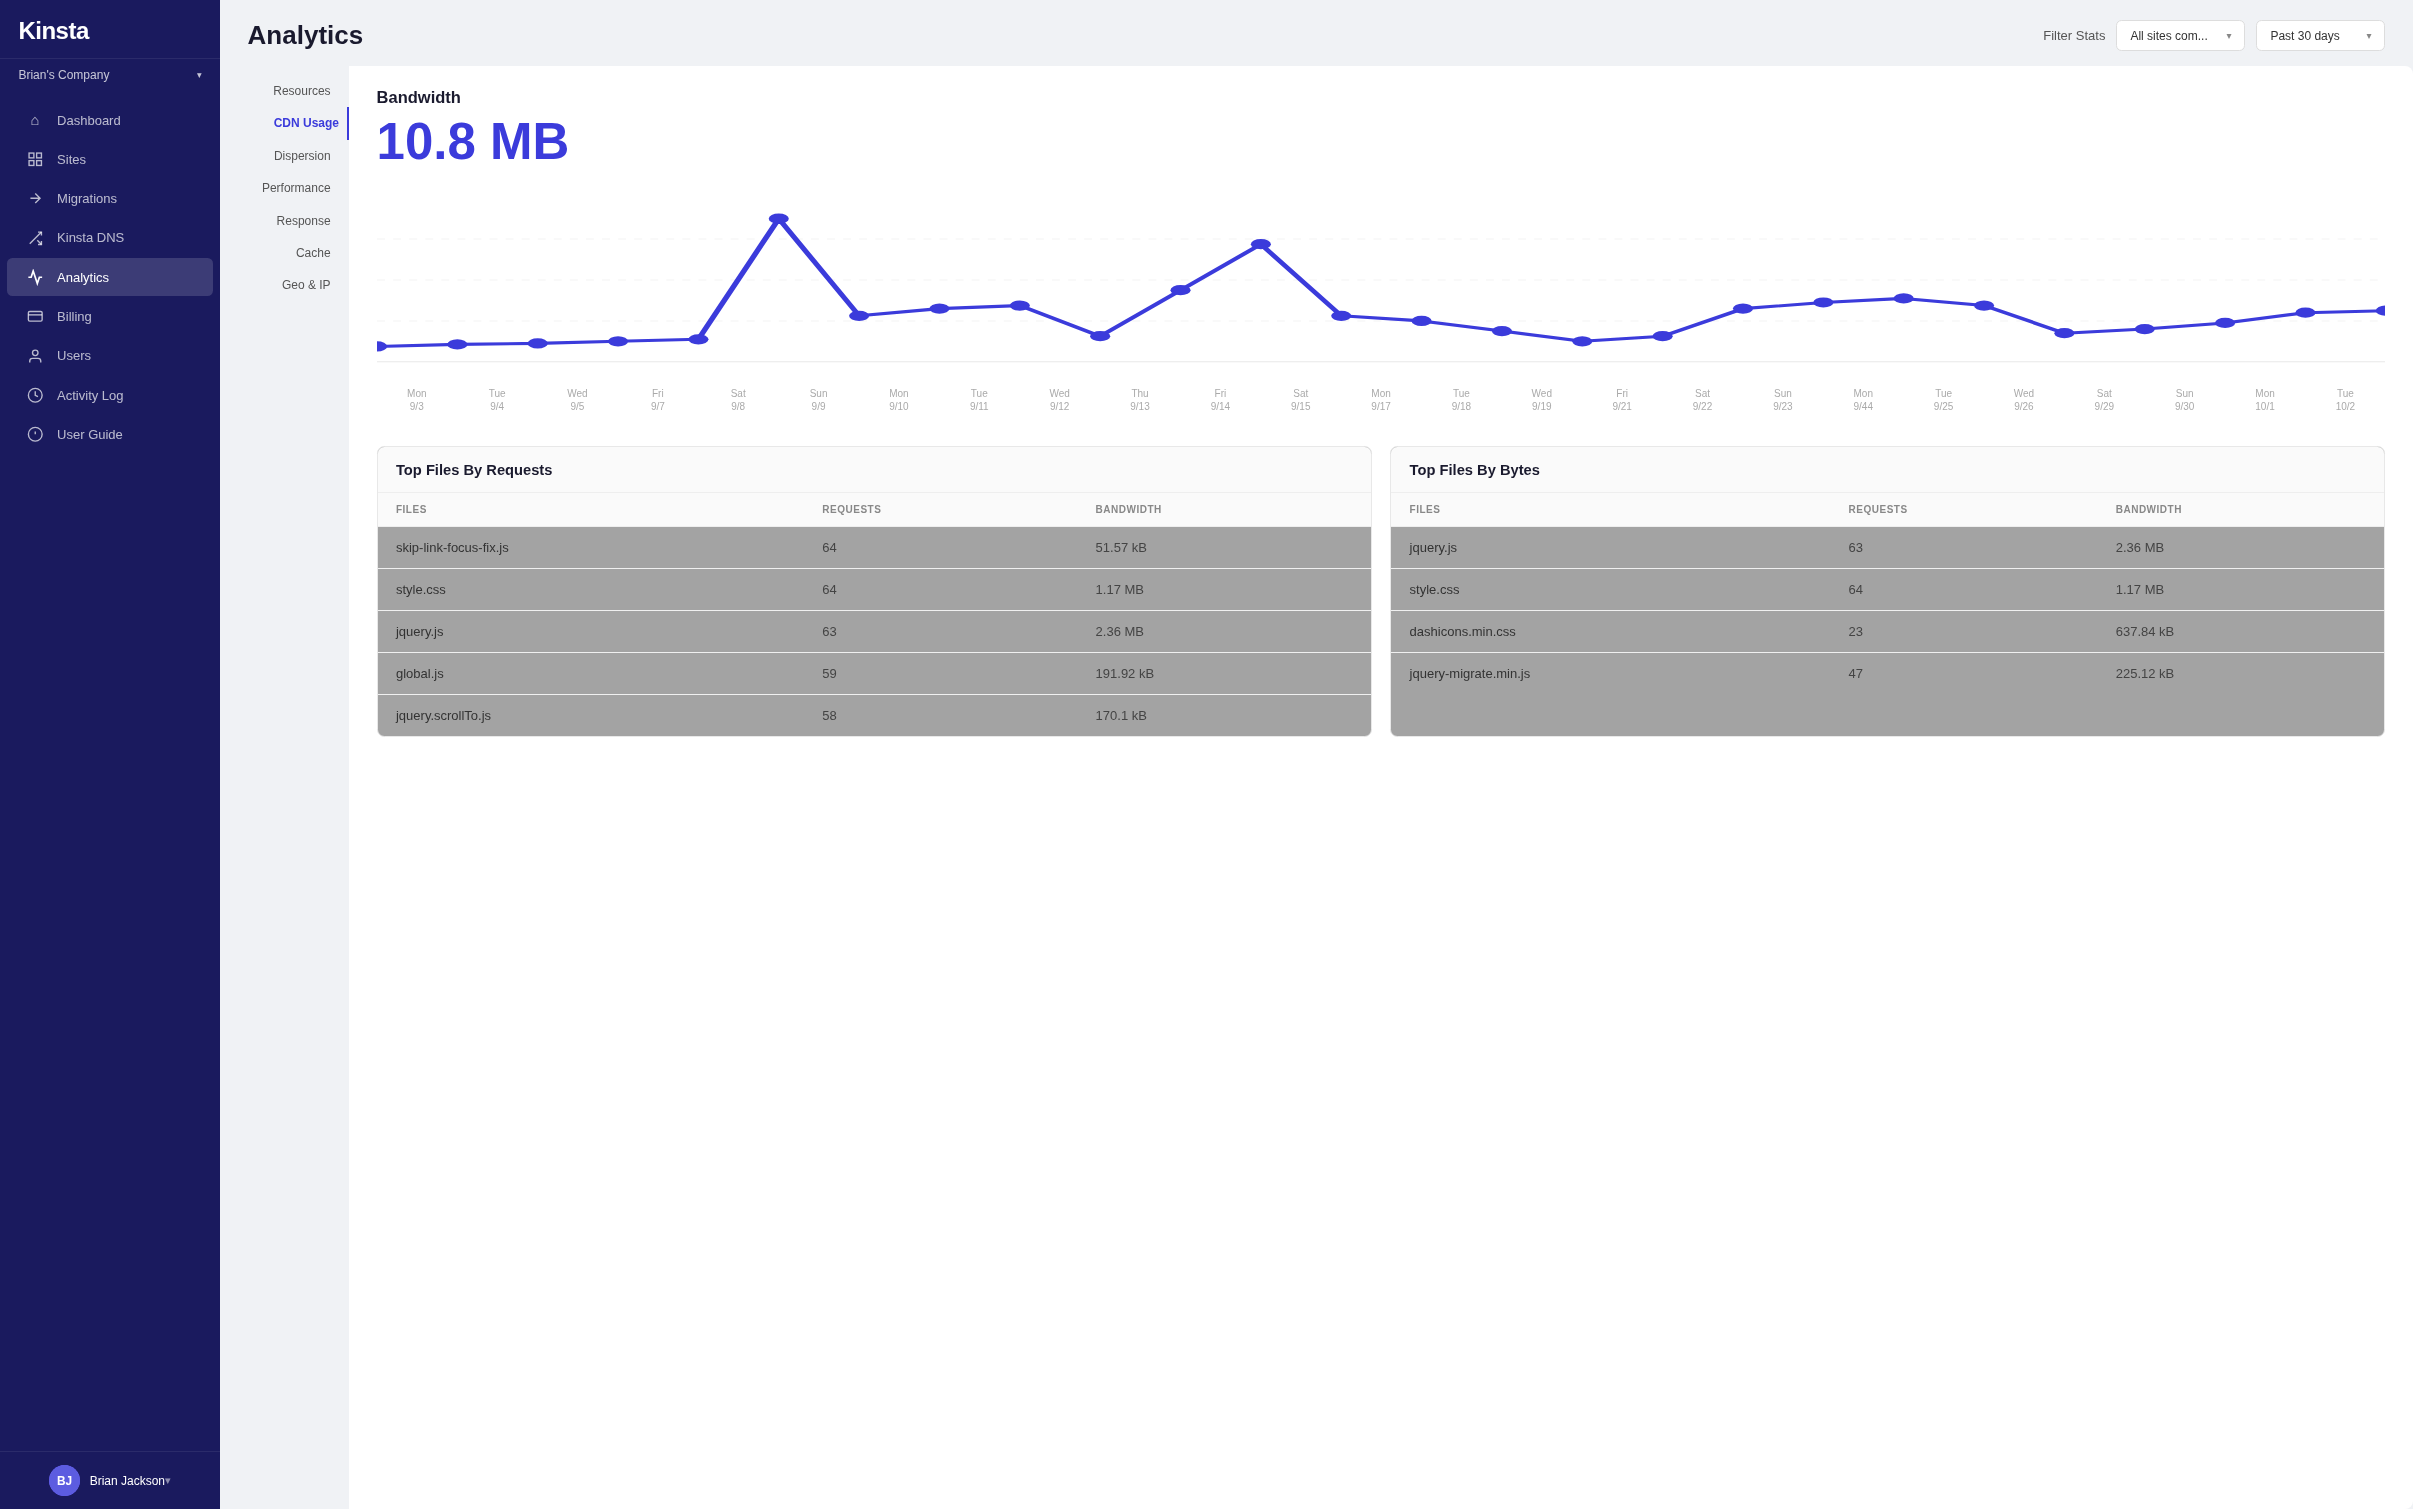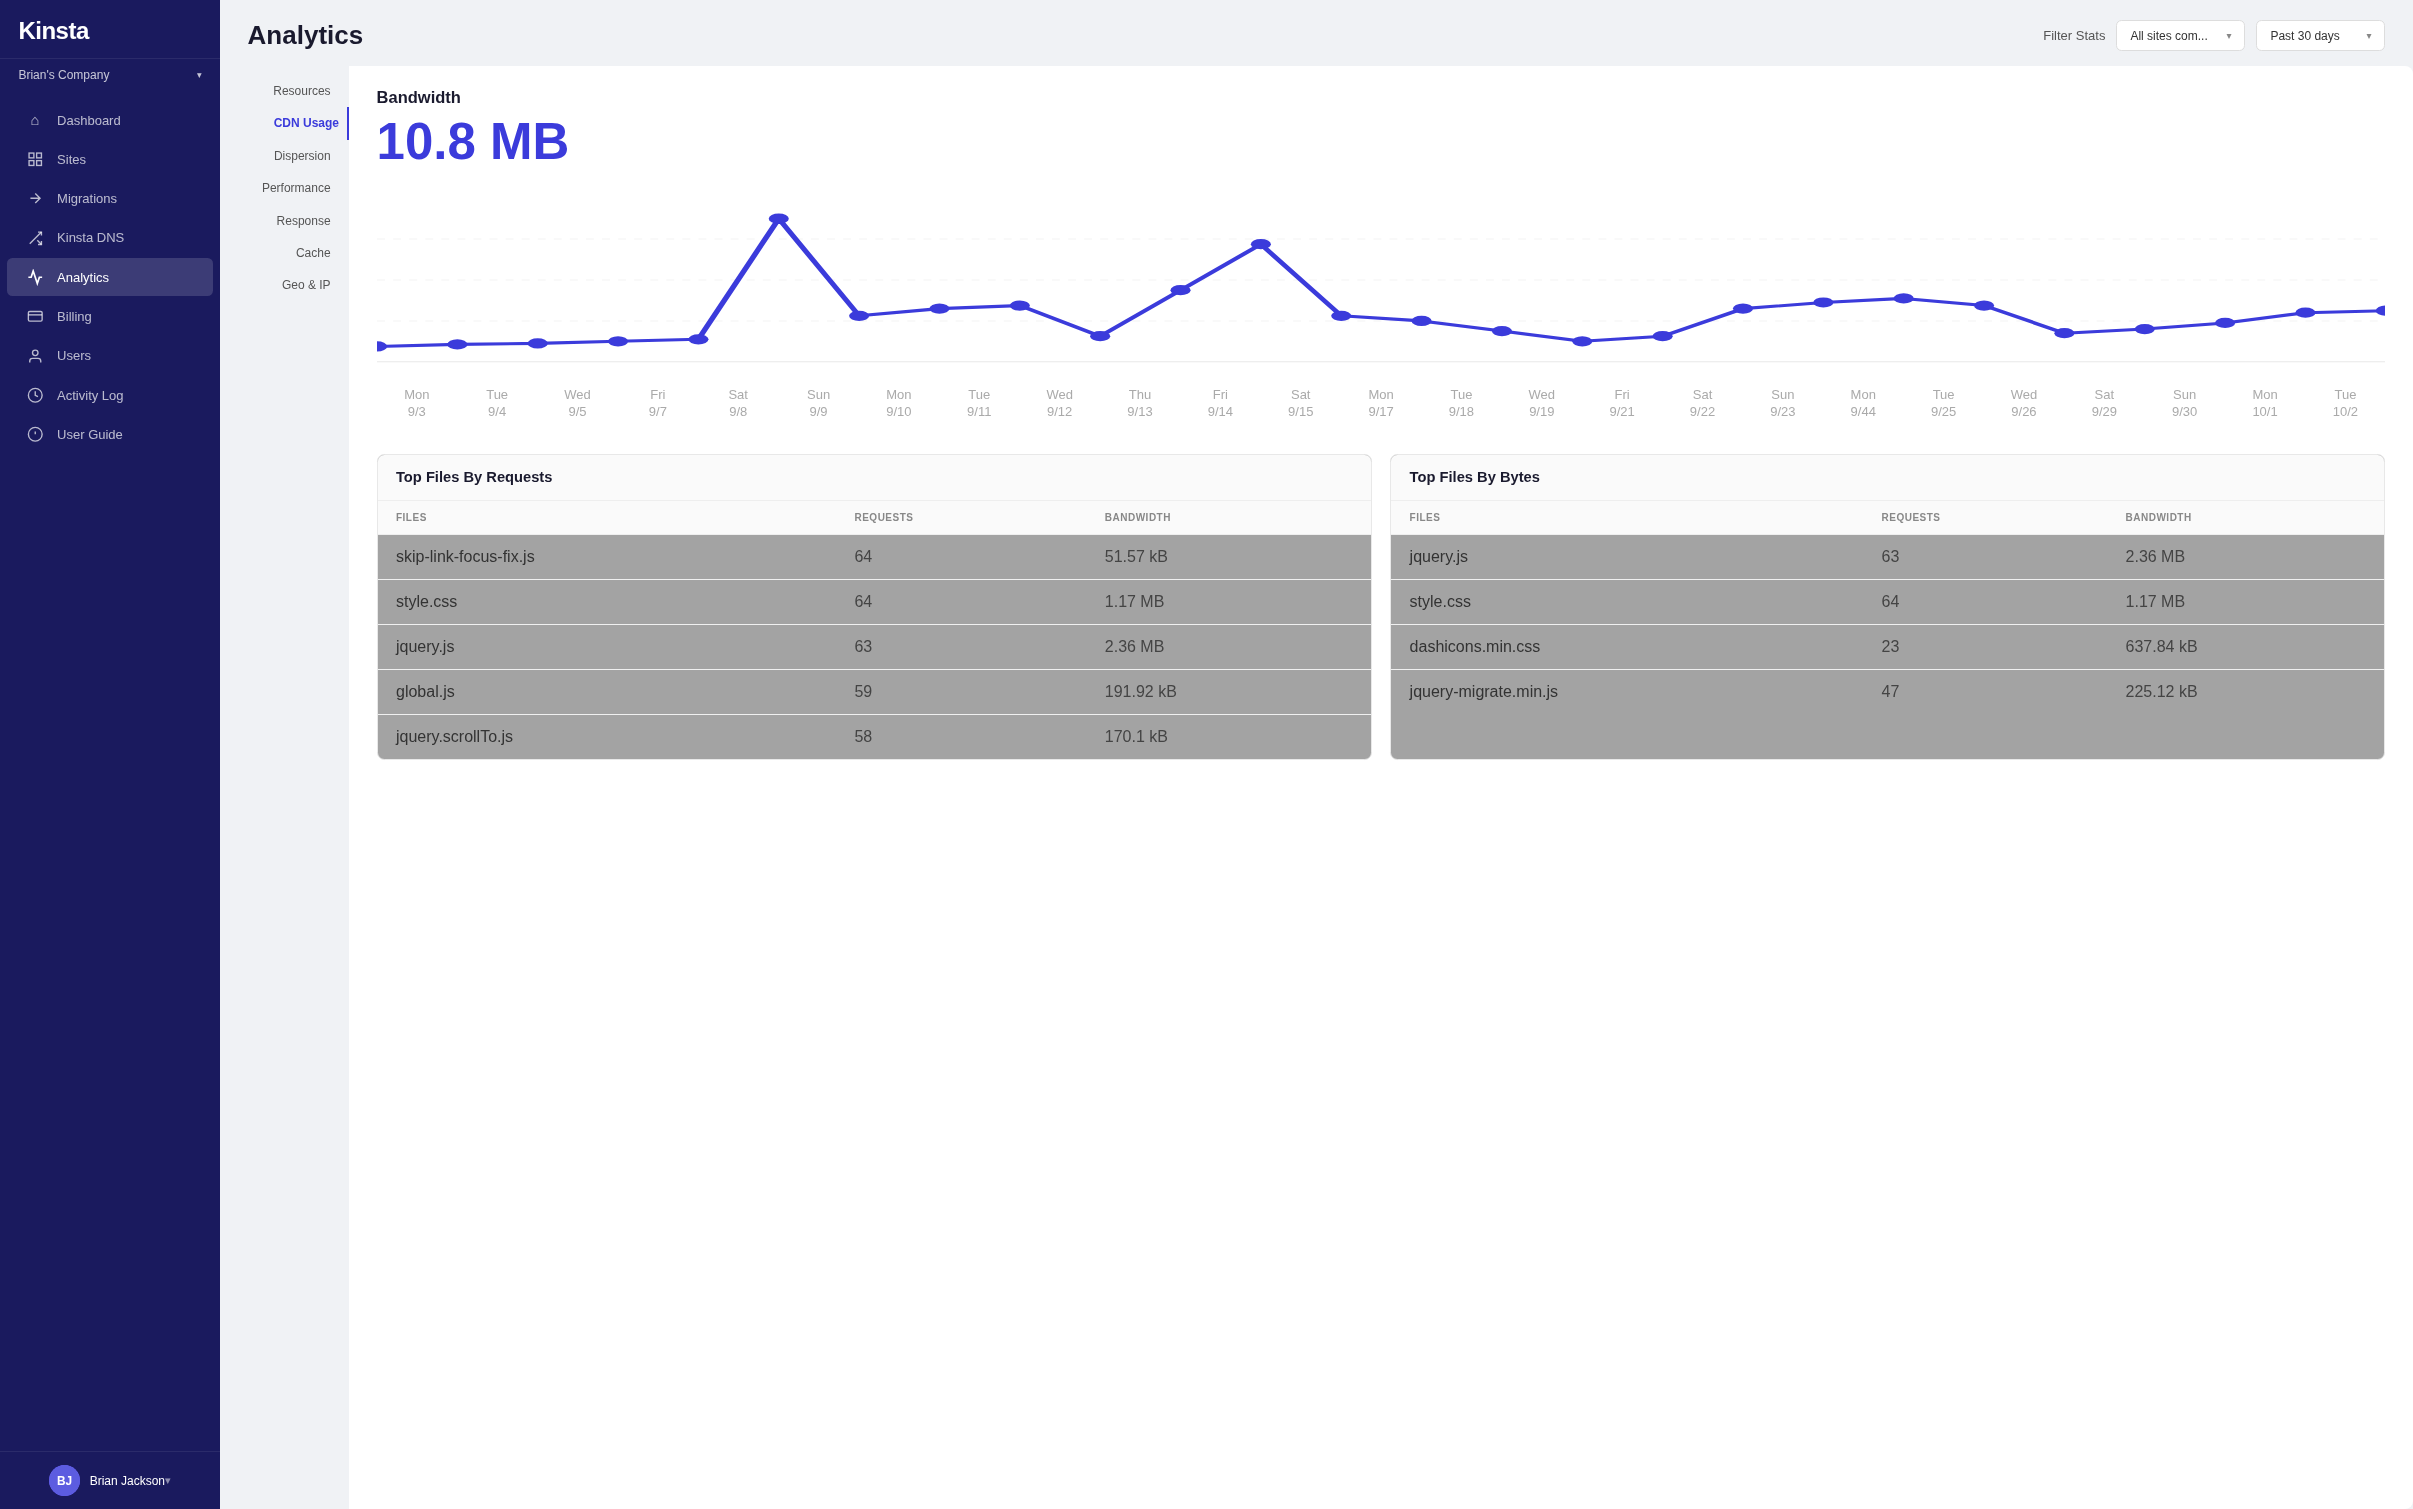--- a/index.html
+++ b/index.html
@@ -158,21 +158,21 @@
     }
     .chart-container svg { width: 100%; height: 100%; }
 
     .x-axis {
       display: flex;
       justify-content: space-between;
       padding: 5.5px 0;
       margin-bottom: 22px;
     }
     .x-label {
-      font-size: 13px;
+      font-size: 10px;
       color: #aaa;
       text-align: center;
       line-height: 1.3;
       flex: 1;
     }
 
     
     .tables-row {
       display: flex;
       gap: 18.4px;
@@ -201,21 +201,21 @@
       text-align: left;
       letter-spacing: 0.05em;
       text-transform: uppercase;
       border-bottom: 0.9px solid #eee;
       background: #fafafa;
     }
     tbody tr { border-bottom: 0.9px solid #f0f0f0; }
     tbody tr:last-child { border-bottom: none; }
     tbody td {
       padding: 13px 18.4px;
-      font-size: 16px;
+      font-size: 13px;
       color: #444;
     }
     tbody td:first-child { color: #333; }
   </style>
 </head>
 <body>
 
 <div id="sidebar">
   <div id="sidebar-header">
     <span class="kinsta-logo">Kinsta</span>

